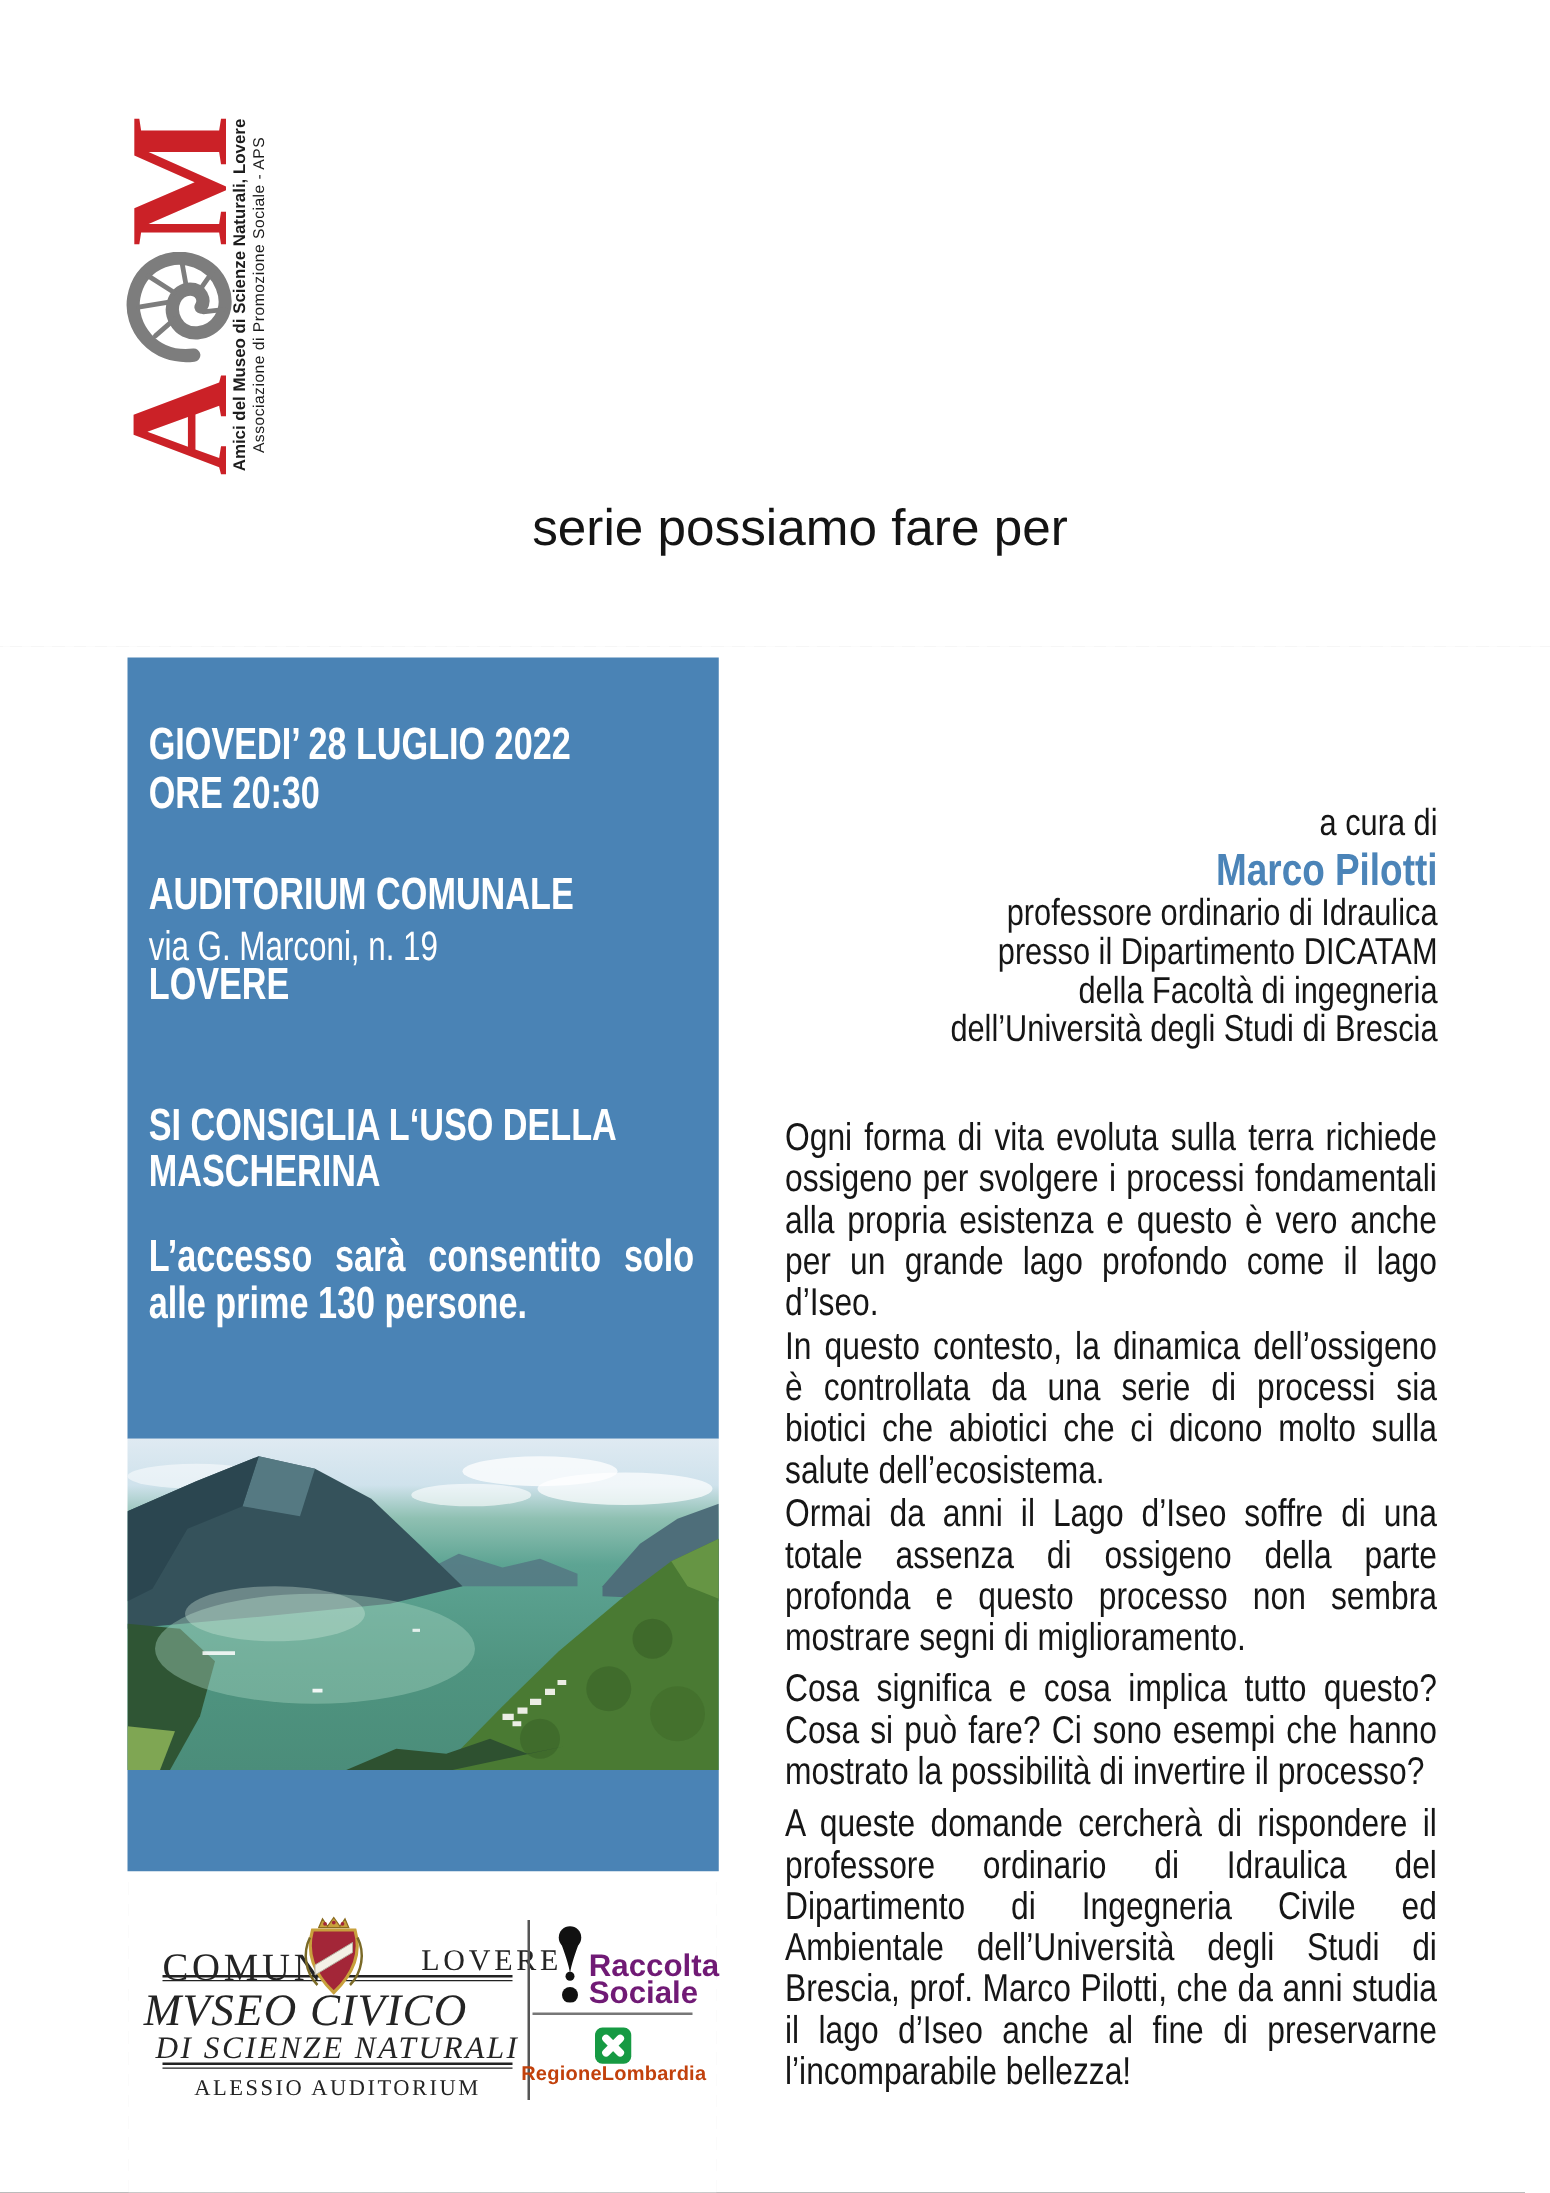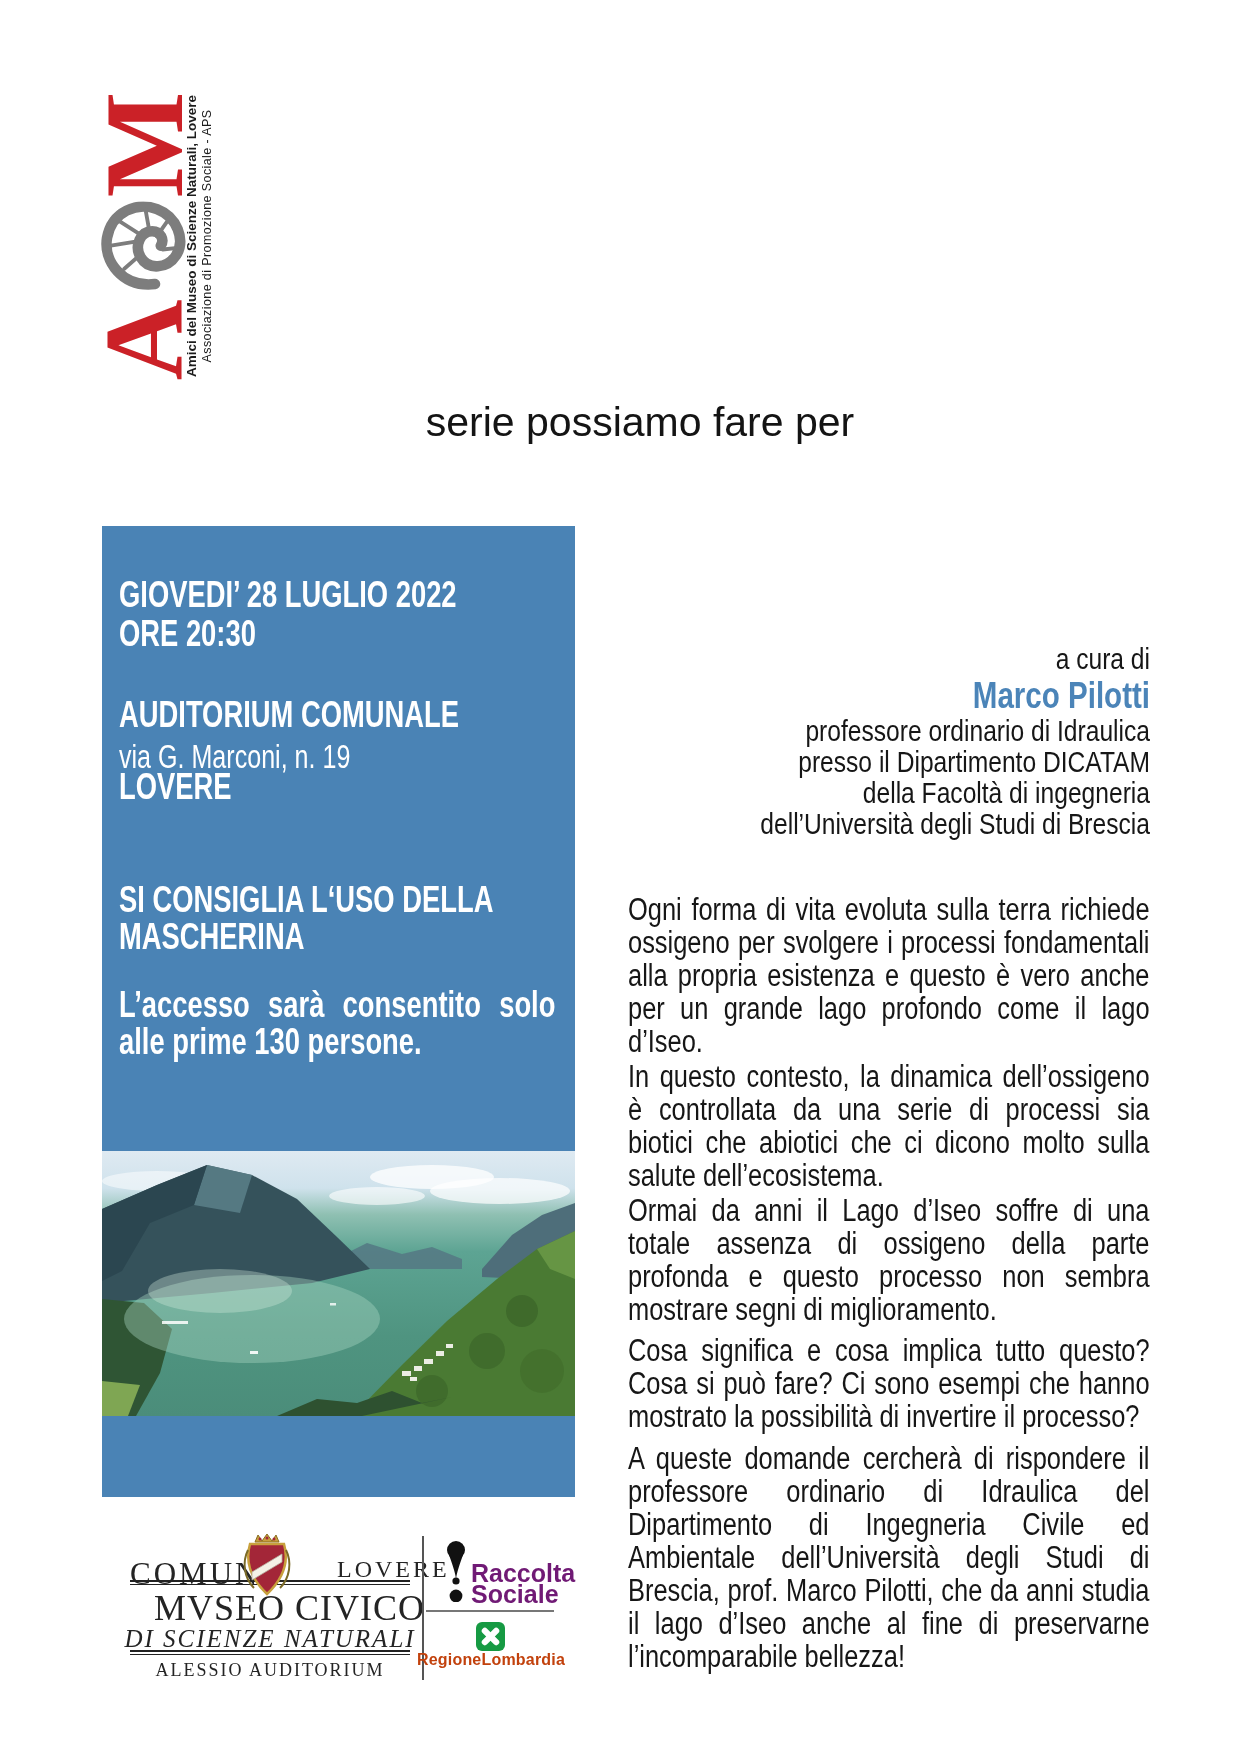--- a/index.html
+++ b/index.html
@@ -61,21 +61,21 @@
   .blue-strip{position:absolute;left:102px;top:1416px;width:473px;height:81px;background:#4a83b5;}
 
   
   .museum-box{position:absolute;left:115px;top:1530px;width:443px;height:160px;background:#ffffff;color:#242424;}
   .mserif{font-family:"Liberation Serif",serif;position:absolute;white-space:nowrap;}
   .m-com{left:15px;top:26px;font-size:31px;letter-spacing:3px;}
   .m-lov{right:148px;top:26px;font-size:24px;letter-spacing:3px;}
   .m-rule{position:absolute;left:15px;width:280px;height:5px;border-top:2.5px solid #222;border-bottom:1.5px solid #222;box-sizing:border-box;}
   .m-rule1{top:50px;}
   .m-rule2{top:120px;}
-  .m-name1{left:0;top:57px;width:310px;text-align:right;font-size:36px;letter-spacing:1px;}
+  .m-name1{left:0;top:57px;width:310px;text-align:left;font-size:36px;letter-spacing:1px;font-style:italic;}
   .m-name2{left:0;top:95px;width:310px;text-align:center;font-size:25px;letter-spacing:2px;font-style:italic;}
   .m-name3{left:0;top:130px;width:310px;text-align:center;font-size:18px;letter-spacing:2px;}
   .m-divider{position:absolute;left:307px;top:6px;width:2px;height:144px;background:#555;}
   .m-racc{position:absolute;left:356px;color:#701a75;font-size:25px;font-weight:600;line-height:21px;}
   .m-racc1{top:33px;} .m-racc2{top:54px;}
   .m-rule3{position:absolute;left:311px;top:80px;width:128px;height:1.5px;background:#777;}
   .m-green{position:absolute;left:361px;top:92px;width:29px;height:29px;border-radius:6px;background:#169a43;}
   .m-regione{position:absolute;left:300px;top:121px;width:152px;text-align:center;font-size:16px;font-weight:700;letter-spacing:.2px;color:#c2410c;}
 
   

